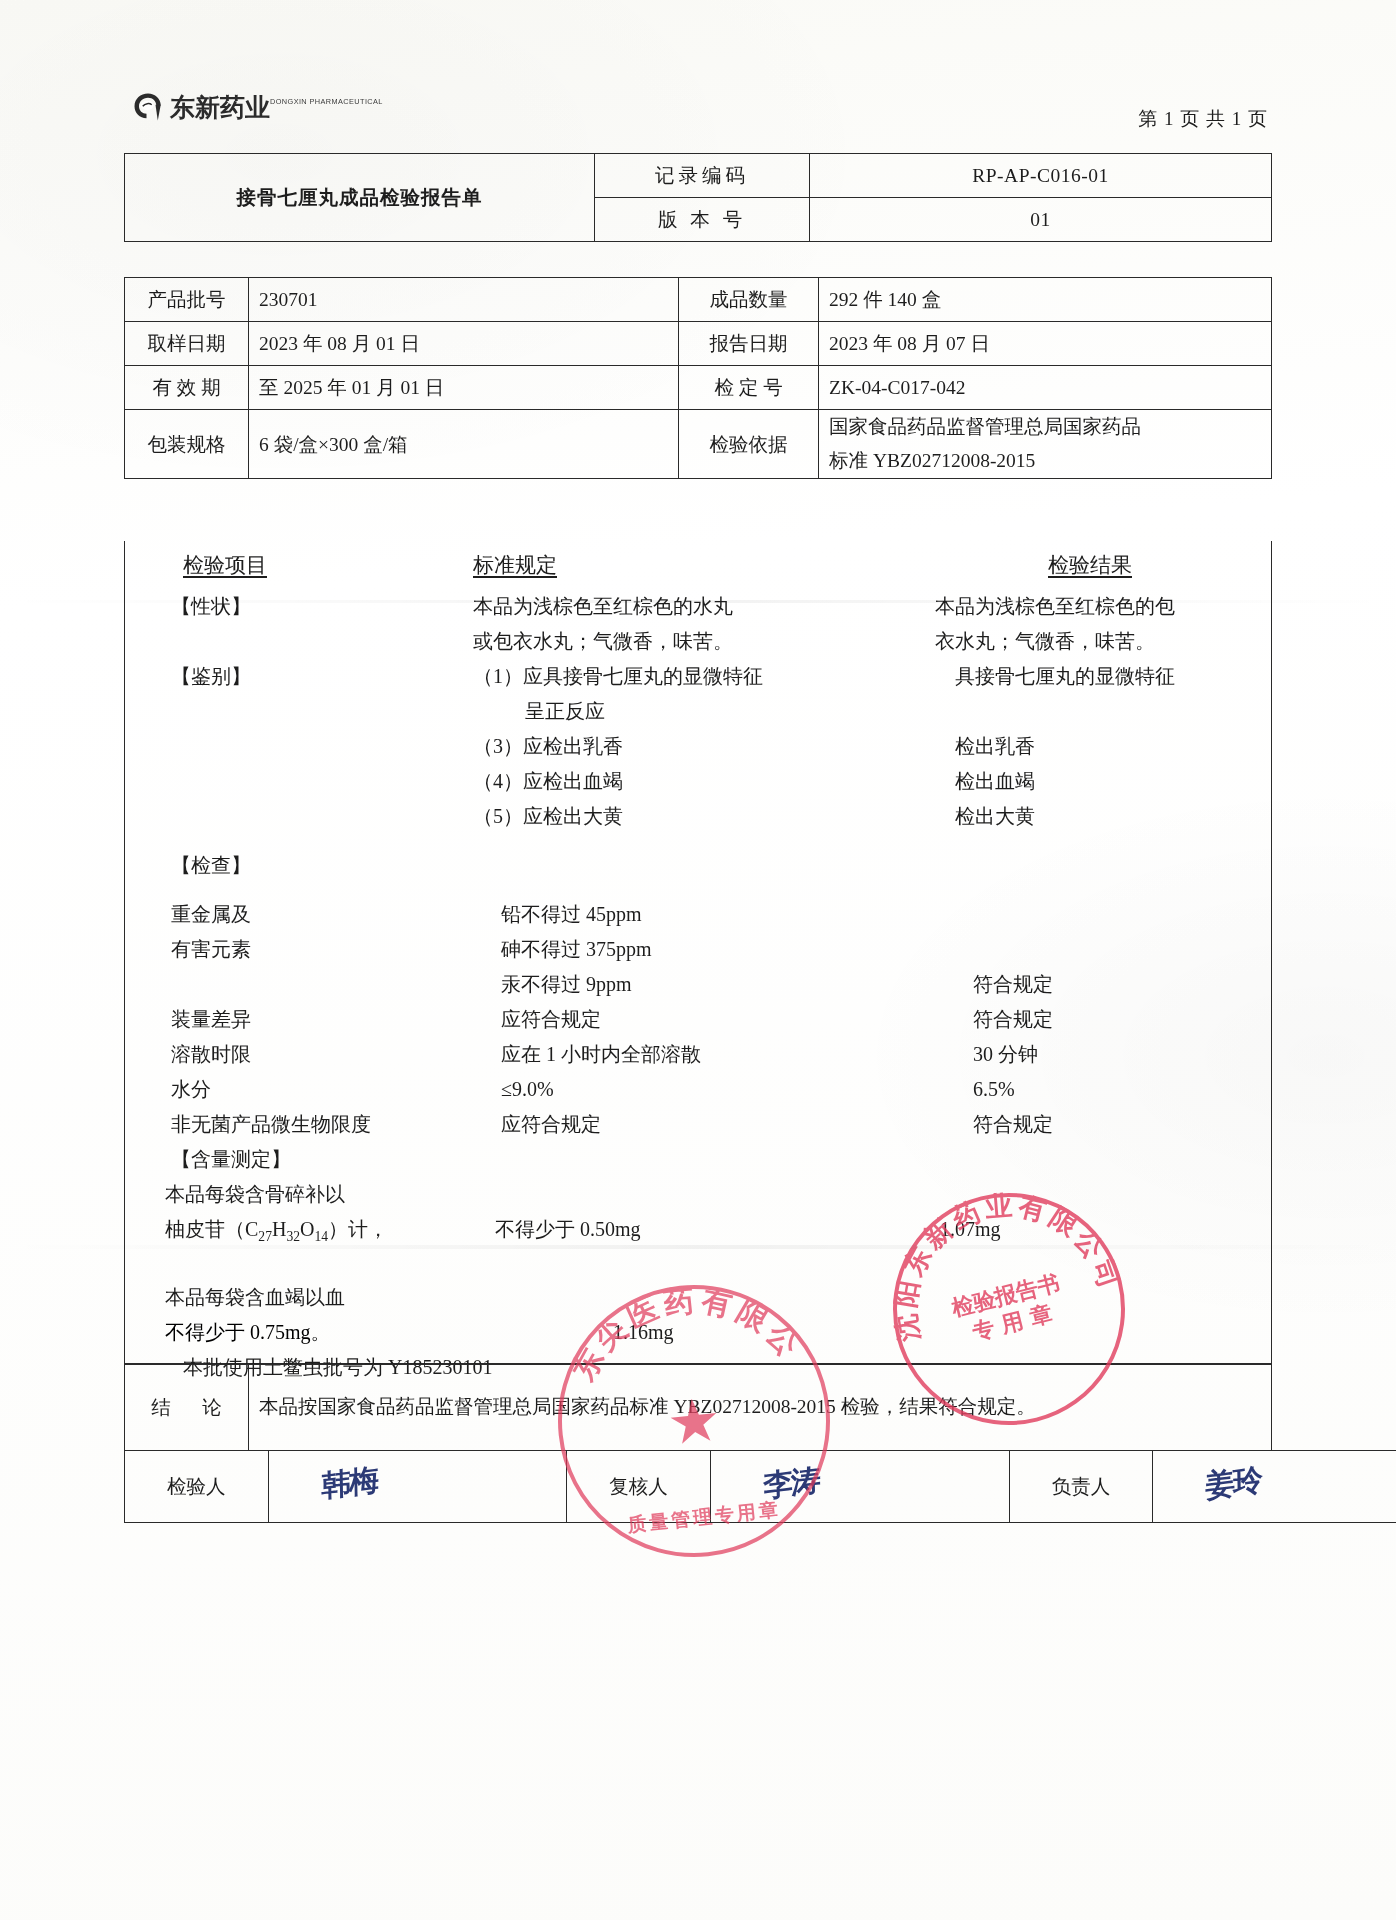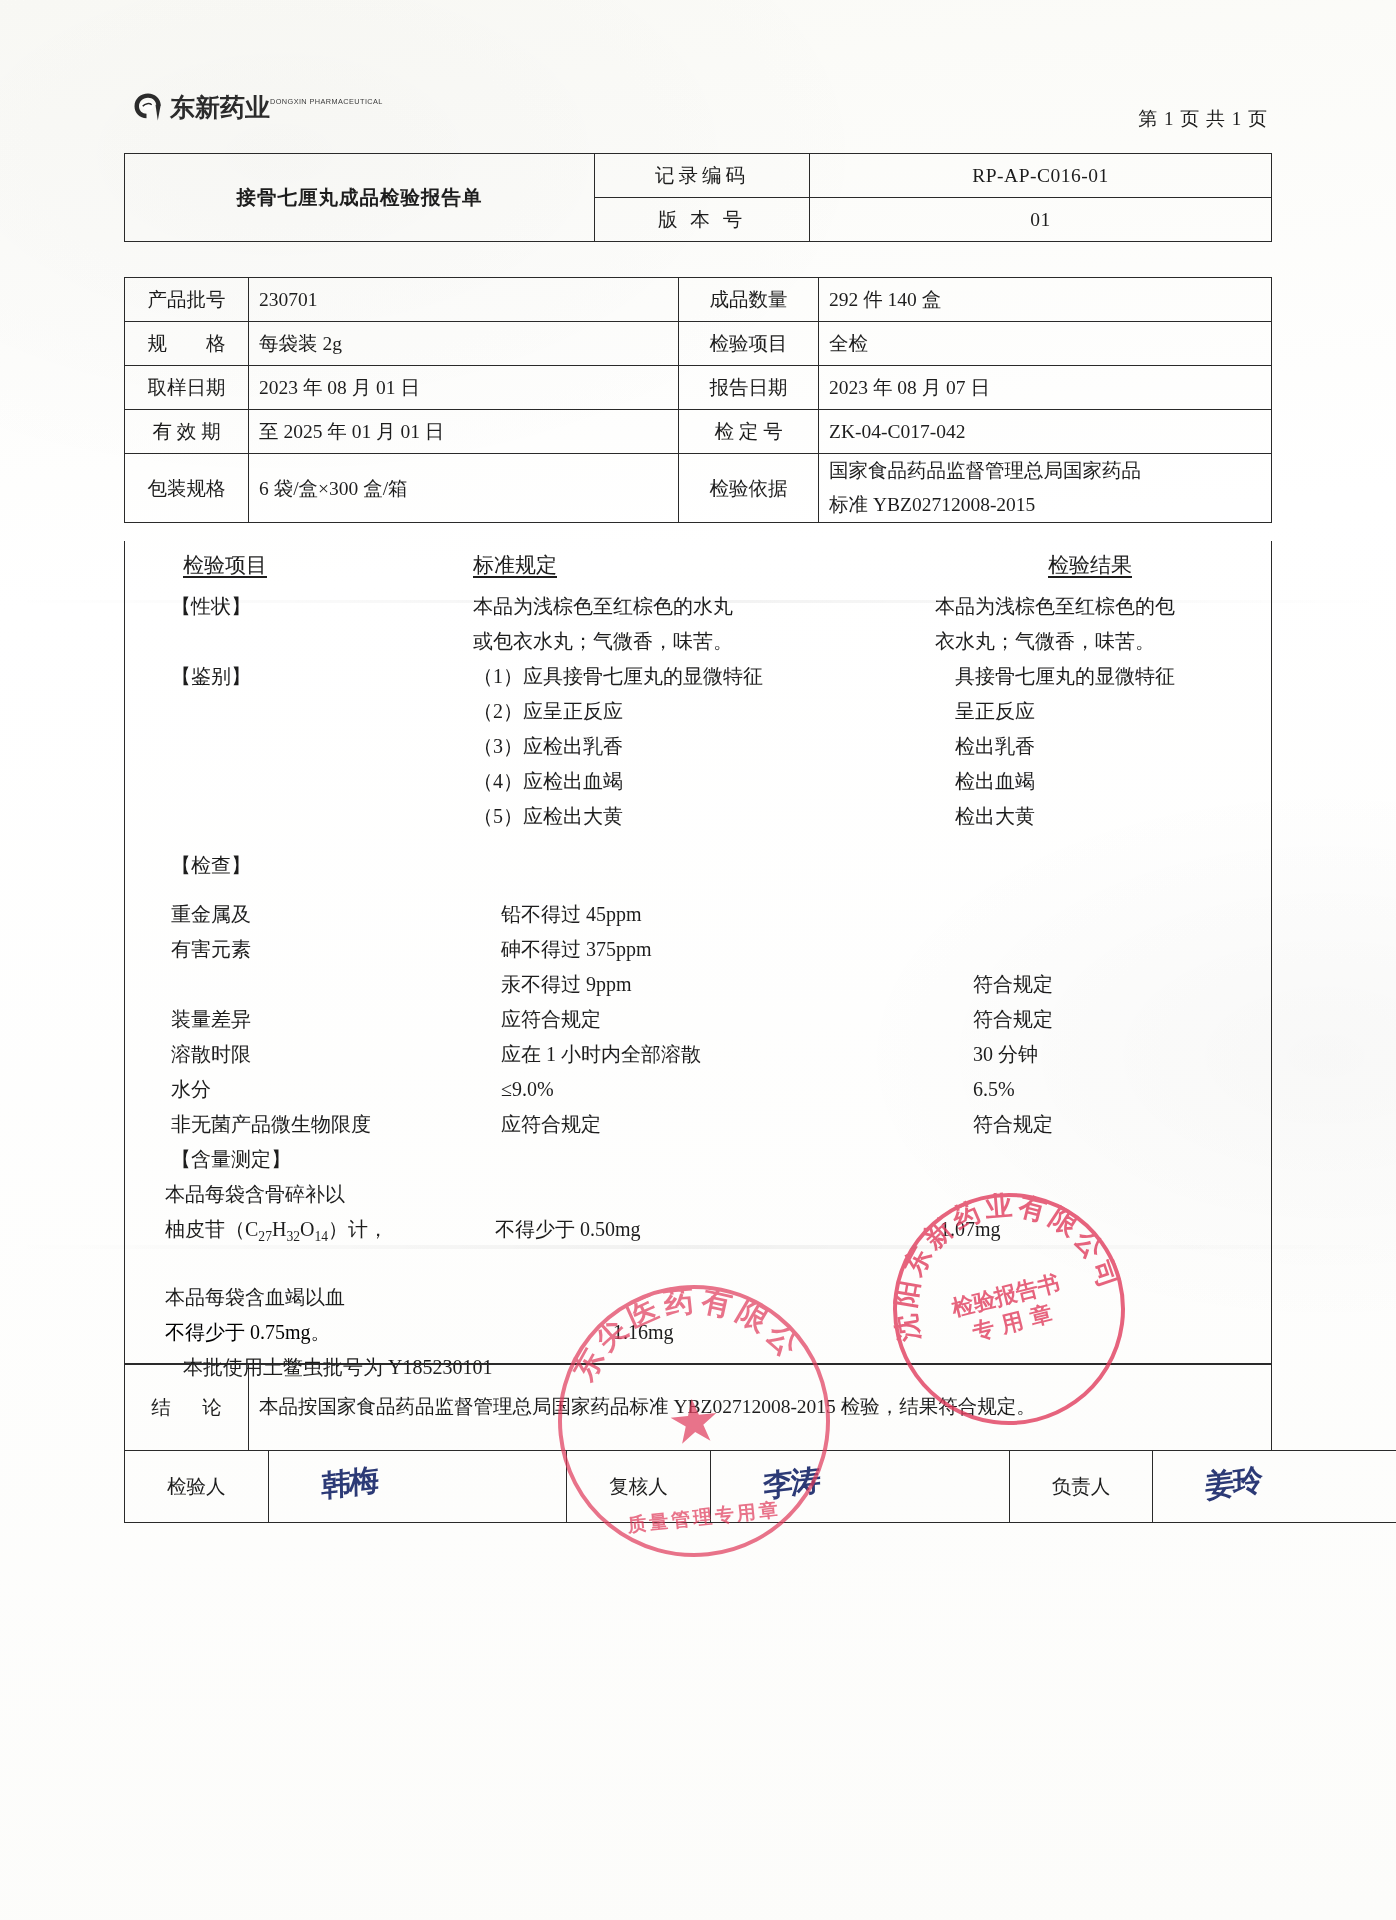--- a/index.html
+++ b/index.html
@@ -292,26 +292,20 @@
 
   <table class="tbl info-table">
     <tbody>
         <tr>
       <td class="k1">产品批号</td>
       <td class="v1">230701</td>
       <td class="k2">成品数量</td>
       <td class="v2">292 件 140 盒</td>
     </tr>
     <tr>
-      <td class="k1">规　　格</td>
-      <td class="v1">每袋装 2g</td>
-      <td class="k2">检验项目</td>
-      <td class="v2">全检</td>
-    </tr>
-    <tr>
       <td class="k1">取样日期</td>
       <td class="v1">2023 年 08 月 01 日</td>
       <td class="k2">报告日期</td>
       <td class="v2">2023 年 08 月 07 日</td>
     </tr>
     <tr>
       <td class="k1">有 效 期</td>
       <td class="v1">至 2025 年 01 月 01 日</td>
       <td class="k2">检 定 号</td>
       <td class="v2">ZK-04-C017-042</td>
@@ -345,21 +339,20 @@
       <div class="c3 q1">衣水丸；气微香，味苦。</div>
     </div>
 
     <div class="row">
       <div class="c1 ind bracket">【鉴别】</div>
       <div class="c2 p2">（1）应具接骨七厘丸的显微特征</div>
       <div class="c3 q2">具接骨七厘丸的显微特征</div>
     </div>
     <div class="row">
       <div class="c1 ind"></div>
-      <div class="c2 p2">（2）应呈正反应</div>
       <div class="c3 q2">呈正反应</div>
     </div>
     <div class="row">
       <div class="c1 ind"></div>
       <div class="c2 p2">（3）应检出乳香</div>
       <div class="c3 q2">检出乳香</div>
     </div>
     <div class="row">
       <div class="c1 ind"></div>
       <div class="c2 p2">（4）应检出血竭</div>

